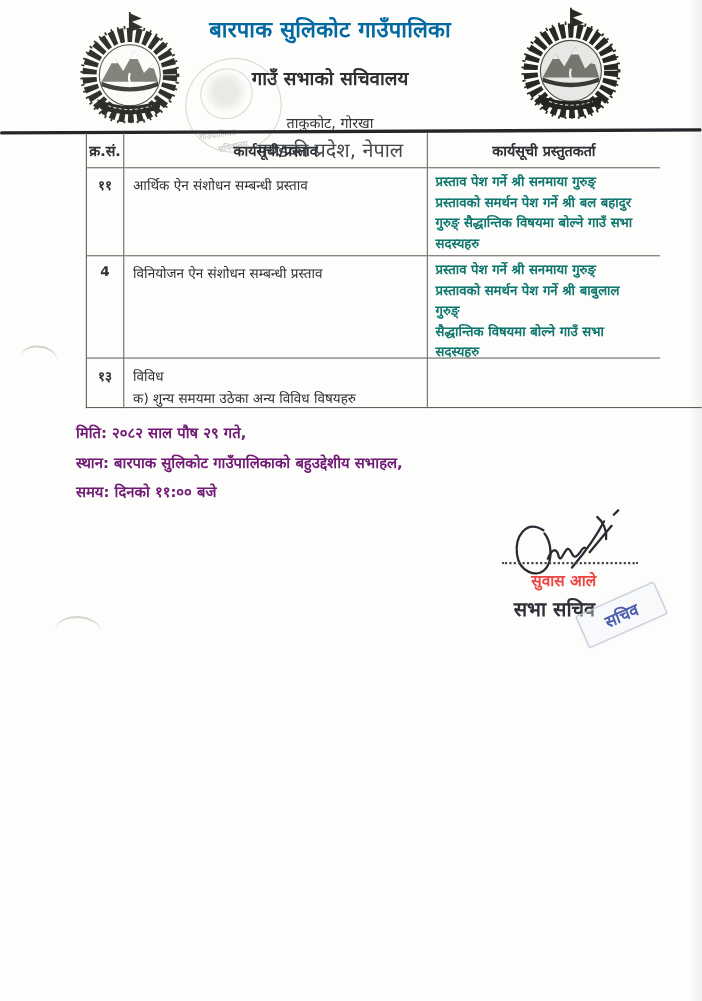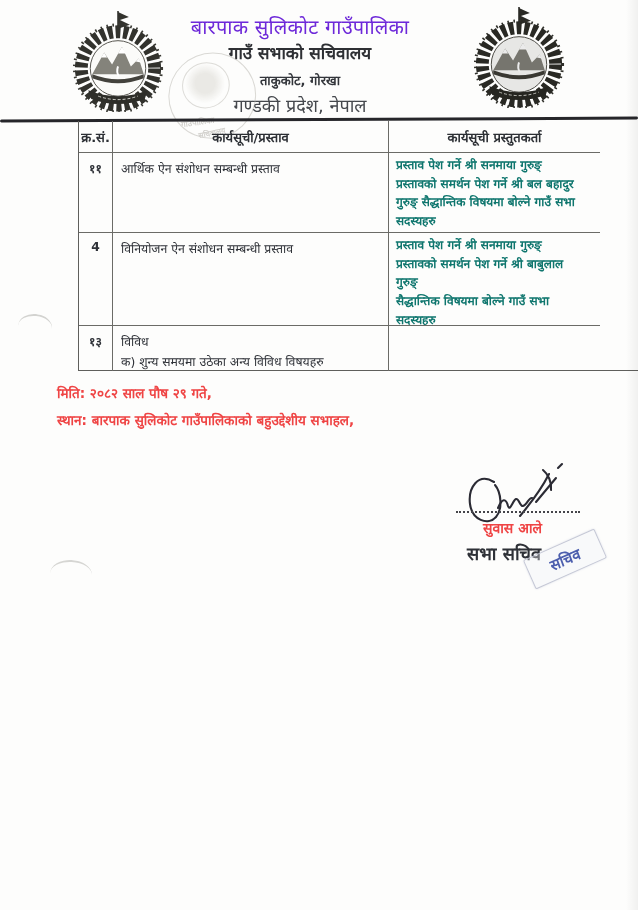--- a/index.html
+++ b/index.html
@@ -15,23 +15,23 @@
   .edge-shade{position:absolute;top:0;right:0;width:12px;height:100%;
     background:linear-gradient(to right,rgba(0,0,0,0),rgba(0,0,0,0.05));}
 
   
   .emblem{position:absolute;width:112px;height:104px;}
   .emblem svg{width:100%;height:100%;filter:blur(.3px);}
   .emblem-left{left:62px;top:8px;}
   .emblem-right{left:463px;top:4px;filter:brightness(.9) contrast(1.05);}
 
   .header-center{position:absolute;left:120px;top:13px;width:360px;text-align:center;}
-  .hdr-title{font-size:20px;font-weight:400;color:#6d28d9;letter-spacing:.2px;}
-  .hdr-sub{font-size:17px;font-weight:700;color:#2e3034;margin-top:1px;}
-  .hdr-addr1{font-size:13px;font-weight:700;color:#33363b;margin-top:7px;}
+  .hdr-title{font-size:20px;font-weight:700;color:#0369a1;letter-spacing:.2px;}
+  .hdr-sub{font-size:17px;font-weight:700;color:#2e3034;margin-top:19px;}
+  .hdr-addr1{font-size:13px;font-weight:400;color:#33363b;margin-top:20px;}
   .hdr-addr2{font-size:18px;font-weight:500;color:#45484d;margin-top:4px;}
 
   
   .watermark{position:absolute;left:166px;top:50px;width:110px;height:108px;
     opacity:.5;transform:rotate(-22deg);pointer-events:none;}
   .wm-ring{position:absolute;left:6px;top:0;width:86px;height:84px;border:1.5px solid #b7b5ae;border-radius:50%;}
   .wm-inner{position:absolute;left:24px;top:8px;width:46px;height:44px;border:1px solid #bdbbb4;border-radius:50%;
     background:radial-gradient(circle at 50% 45%, #d8d6cf 0 30%, transparent 60%);}
   .wm-txt{position:absolute;color:#a7a49d;font-size:8px;font-weight:700;white-space:nowrap;}
   .wm-txt1{left:10px;top:56px;transform:rotate(14deg);}
@@ -53,21 +53,21 @@
   }
   .cell{border-right:1px solid #6b6b67;border-bottom:1px solid #6b6b67;box-sizing:border-box;overflow:hidden;}
   .cell:nth-child(3n){border-right:none;}
   .cell:nth-last-child(-n+3){border-bottom:none;}
   .th{display:flex;align-items:center;justify-content:center;font-weight:700;font-size:13px;color:#2c2f34;}
   .sn{padding-top:7px;text-align:center;font-weight:600;}
   .agenda{padding:6px 8px;white-space:pre-line;line-height:20px;font-weight:500;}
   .presenter{padding:3px 6px 2px 7px;white-space:pre-line;line-height:18.7px;font-weight:600;font-size:12px;color:#0f766e;}
 
   
-  .meta{position:absolute;left:57px;top:384px;width:430px;font-size:13.5px;font-weight:600;color:#ef4444;}
+  .meta{position:absolute;left:69px;top:384px;width:430px;font-size:13.5px;font-weight:600;color:#701a75;}
   .meta div{margin-bottom:9px;}
 
   
   .sig-svg{position:absolute;left:450px;top:462px;}
   .dotted{position:absolute;left:456px;top:495px;width:124px;height:16px;
     border-bottom:2px dotted #45454a;}
   .sig-name{position:absolute;left:483px;top:518px;font-size:14px;font-weight:600;color:#ef4444;}
   .sig-title{position:absolute;left:467px;top:541px;font-size:18px;font-weight:600;color:#2e3137;}
   .stamp{position:absolute;left:526px;top:543px;width:76px;height:30px;
     transform:rotate(-24deg);
@@ -163,20 +163,21 @@
 
     <div class="cell sn">१३</div>
     <div class="cell agenda">विविध
 क)  शुन्य समयमा उठेका अन्य विविध विषयहरु</div>
     <div class="cell presenter"></div>
   </div>
 
   <div class="meta">
     <div>मिति: २०८२ साल पौष २९ गते,</div>
     <div>स्थान: बारपाक सुलिकोट गाउँपालिकाको बहुउद्देशीय सभाहल,</div>
+    <div>समय: दिनको ११:०० बजे</div>
   </div>
 
   <svg class="sig-svg" width="130" height="65" viewBox="0 0 130 65">
     <g fill="none" stroke="#2b2b34" stroke-width="2.1" stroke-linecap="round">
       <path d="M44 20 C 28 10 18 26 20 42 C 22 58 38 64 46 55 C 53 47 51 30 45 23"></path>
       <path d="M48 46 C 52 36 56 36 58 44 C 60 50 63 38 66 37 C 69 36 70 45 73 44 C 77 43 79 35 82 36"></path>
       <path d="M70 54 C 80 42 92 26 99 12"></path>
       <path d="M106 16 L 86 40"></path>
       <path d="M93 8 C 98 12 102 20 101 28"></path>
       <path d="M108 6 l 4 -4"></path>

